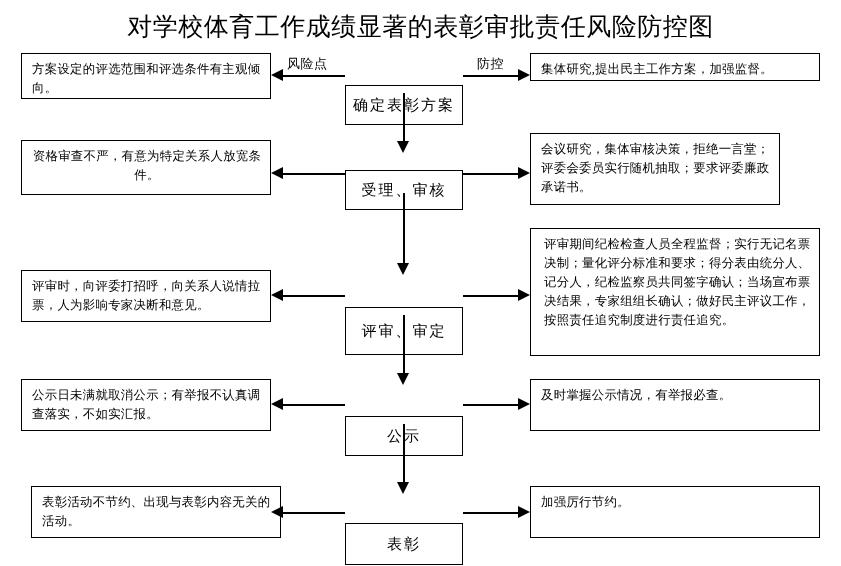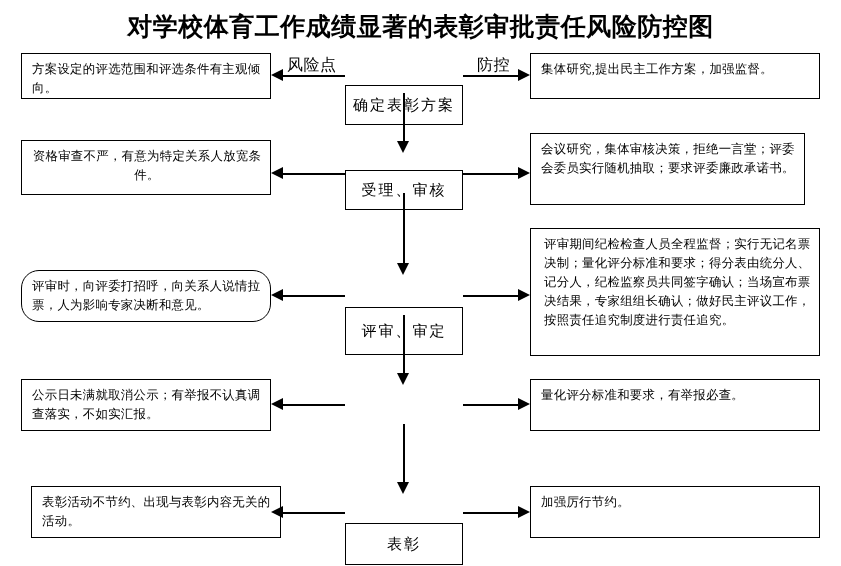--- a/index.html
+++ b/index.html
@@ -21,21 +21,21 @@
   }
 
   
   .title {
     position: absolute;
     left: 0;
     top: 10px;
     width: 841px;
     text-align: center;
     font-family: "Liberation Sans", "DejaVu Sans", sans-serif;
-    font-weight: bold;
+    font-weight: normal;
     font-size: 25px;
     letter-spacing: 0.5px;
     line-height: 32px;
     color: #000000;
     white-space: nowrap;
   }
 
   
   .box {
     position: absolute;
@@ -93,84 +93,85 @@
     width: 0;
     height: 0;
     border-left: 6.5px solid transparent;
     border-right: 6.5px solid transparent;
     border-top: 12px solid #000000;
   }
 
   
   .edge-label {
     position: absolute;
-    font-size: 16px;
+    font-size: 13px;
     letter-spacing: 0.5px;
     white-space: nowrap;
     color: #000000;
   }
 </style>
 </head>
 <body>
 
 <div id="page">
 
   <div class="title">对学校体育工作成绩显著的表彰审批责任风险防控图</div>
 
   <div class="box side-box" style="left:21px; top:53px; width:250px; height:46px;">方案设定的评选范围和评选条件有主观倾向。</div>
 
   <div class="box center-box" style="left:345px; top:53px; width:118px; height:40px;">确定表彰方案</div>
 
-  <div class="box side-box" style="left:530px; top:53px; width:290px; height:46px;">集体研究,提出民主工作方案，加强监督。</div>
+  <div class="box side-box" style="left:530px; top:53px; width:290px; height:28px;">集体研究,提出民主工作方案，加强监督。</div>
 
   <div class="hline" style="left:283px; top:75px; width:62px;"></div>
   <div class="arrow-left" style="left:271px; top:68.5px;"></div>
   <div class="edge-label" style="left:287px; top:55px;">风险点</div>
 
   <div class="hline" style="left:463px; top:75px; width:55px;"></div>
   <div class="arrow-right" style="left:518px; top:68.5px;"></div>
   <div class="edge-label" style="left:477px; top:55px;">防控</div>
 
   <div class="vline" style="left:403px; top:93px; height:48px;"></div>
   <div class="arrow-down" style="left:397px; top:141px;"></div>
 
   <div class="box side-box" style="left:21px; top:140px; width:250px; height:55px;text-align:center;">资格审查不严，有意为特定关系人放宽条件。</div>
 
   <div class="box center-box" style="left:345px; top:138px; width:118px; height:40px;">受理、审核</div>
 
-  <div class="box side-box" style="left:530px; top:133px; width:275px; height:72px;">会议研究，集体审核决策，拒绝一言堂；评委会委员实行随机抽取；要求评委廉政承诺书。</div>
+  <div class="box side-box" style="left:530px; top:133px; width:250px; height:72px;">会议研究，集体审核决策，拒绝一言堂；评委会委员实行随机抽取；要求评委廉政承诺书。</div>
 
   <div class="hline" style="left:283px; top:173px; width:62px;"></div>
   <div class="arrow-left" style="left:271px; top:166.5px;"></div>
 
   <div class="hline" style="left:463px; top:173px; width:55px;"></div>
   <div class="arrow-right" style="left:518px; top:166.5px;"></div>
 
   <div class="vline" style="left:403px; top:193px; height:70px;"></div>
   <div class="arrow-down" style="left:397px; top:263px;"></div>
 
-  <div class="box side-box" style="left:21px; top:270px; width:250px; height:52px;border-radius:18px;">评审时，向评委打招呼，向关系人说情拉票，人为影响专家决断和意见。</div>
+  <div class="box side-box" style="left:21px; top:270px; width:250px; height:52px;">评审时，向评委打招呼，向关系人说情拉票，人为影响专家决断和意见。</div>
 
   <div class="box center-box" style="left:345px; top:275px; width:118px; height:48px;">评审、审定</div>
 
   <div class="box side-box" style="left:530px; top:228px; width:290px; height:128px;padding-left:13px;">评审期间纪检检查人员全程监督；实行无记名票决制；量化评分标准和要求；得分表由统分人、记分人，纪检监察员共同签字确认；当场宣布票决结果，专家组组长确认；做好民主评议工作，按照责任追究制度进行责任追究。</div>
 
   <div class="hline" style="left:283px; top:295px; width:62px;"></div>
   <div class="arrow-left" style="left:271px; top:288.5px;"></div>
 
   <div class="hline" style="left:463px; top:295px; width:55px;"></div>
   <div class="arrow-right" style="left:518px; top:288.5px;"></div>
 
   <div class="vline" style="left:403px; top:315px; height:58px;"></div>
   <div class="arrow-down" style="left:397px; top:373px;"></div>
 
   <div class="box side-box" style="left:21px; top:379px; width:250px; height:52px;">公示日未满就取消公示；有举报不认真调查落实，不如实汇报。</div>
 
+  <div class="box center-box" style="left:345px; top:384px; width:118px; height:40px;">公示</div>
 
-  <div class="box side-box" style="left:530px; top:379px; width:290px; height:52px;">量化评分标准和要求，有举报必查。</div>
+  <div class="box side-box" style="left:530px; top:379px; width:290px; height:52px;">及时掌握公示情况，有举报必查。</div>
 
   <div class="hline" style="left:283px; top:404px; width:62px;"></div>
   <div class="arrow-left" style="left:271px; top:397.5px;"></div>
 
   <div class="hline" style="left:463px; top:404px; width:55px;"></div>
   <div class="arrow-right" style="left:518px; top:397.5px;"></div>
 
   <div class="vline" style="left:403px; top:424px; height:58px;"></div>
   <div class="arrow-down" style="left:397px; top:482px;"></div>
 

